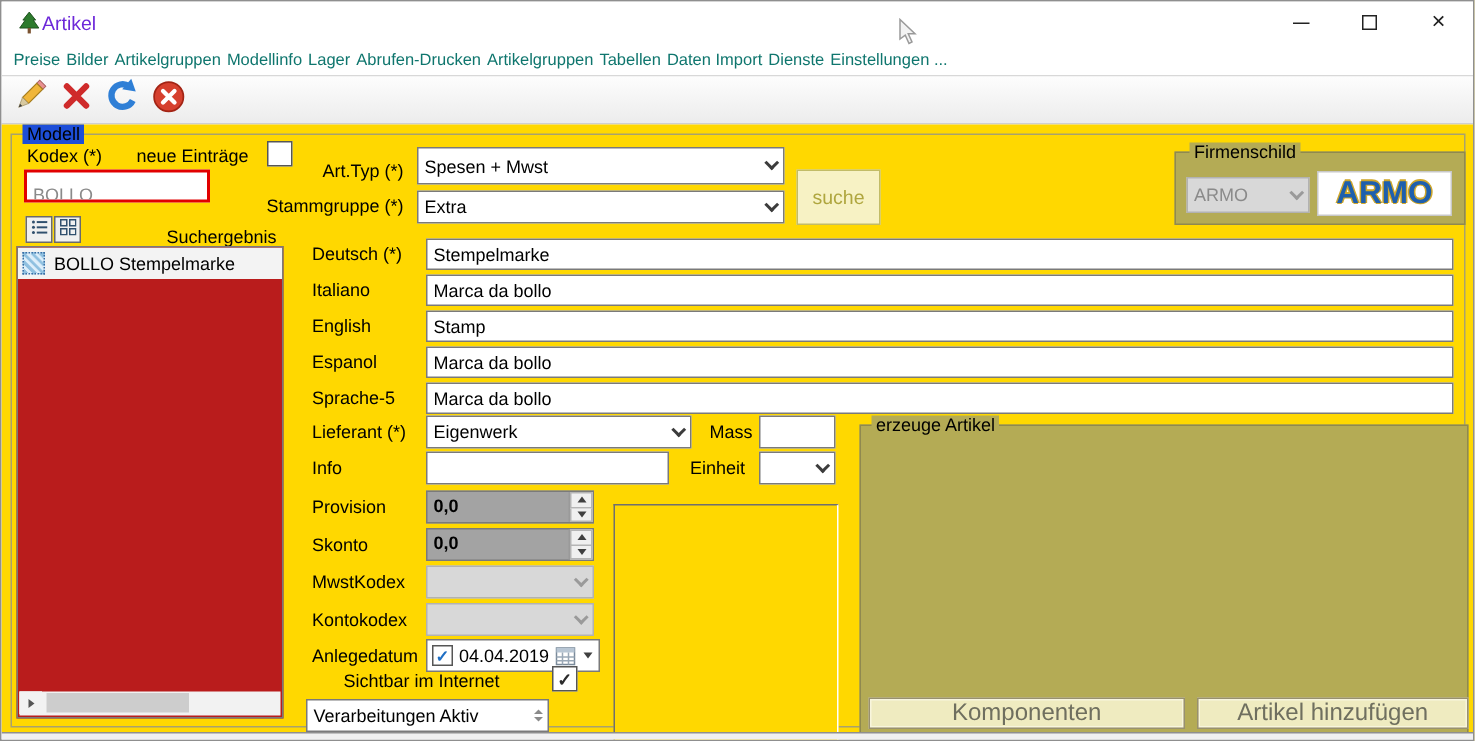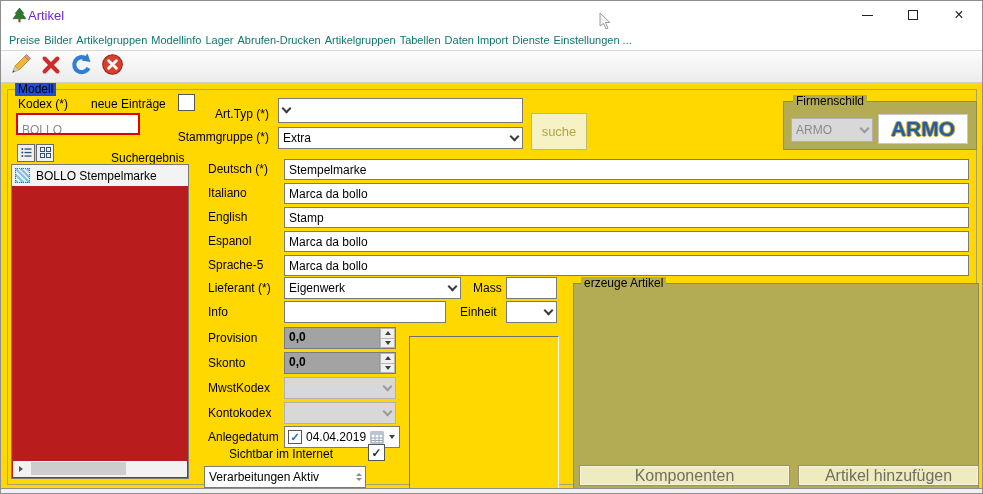--- a/index.html
+++ b/index.html
@@ -181,20 +181,21 @@
     <span class="lbl abs" style="left:17px; top:14px;">Kodex (*)</span>
     <span class="lbl abs" style="left:90px; top:14px;">neue Einträge</span>
     <span class="cbox abs" style="left:177px; top:11px; width:17px; height:17px;"></span>
     <span class="lbl abs" style="left:200px; top:24px; width:68px; text-align:right;">Art.Typ (*)</span>
 
     <div class="field red-border abs" style="left:15px; top:30px; width:124px; height:22px;">
       <span class="val gray-text">BOLLO</span>
     </div>
 
     <div class="combo red-border abs" style="left:277px; top:15px; width:245px; height:25px;">
+      <span class="val">Spesen + Mwst</span>
       <span class="chev"></span>
     </div>
 
     <span class="lbl abs" style="left:158px; top:47px; width:110px; text-align:right;">Stammgruppe (*)</span>
     <div class="combo abs" style="left:277px; top:44px; width:245px; height:22px;">
       <span class="val">Extra</span>
       <span class="chev"></span>
     </div>
 
     <div class="suche-btn abs" style="left:530px; top:30px; width:56px; height:37px;">

